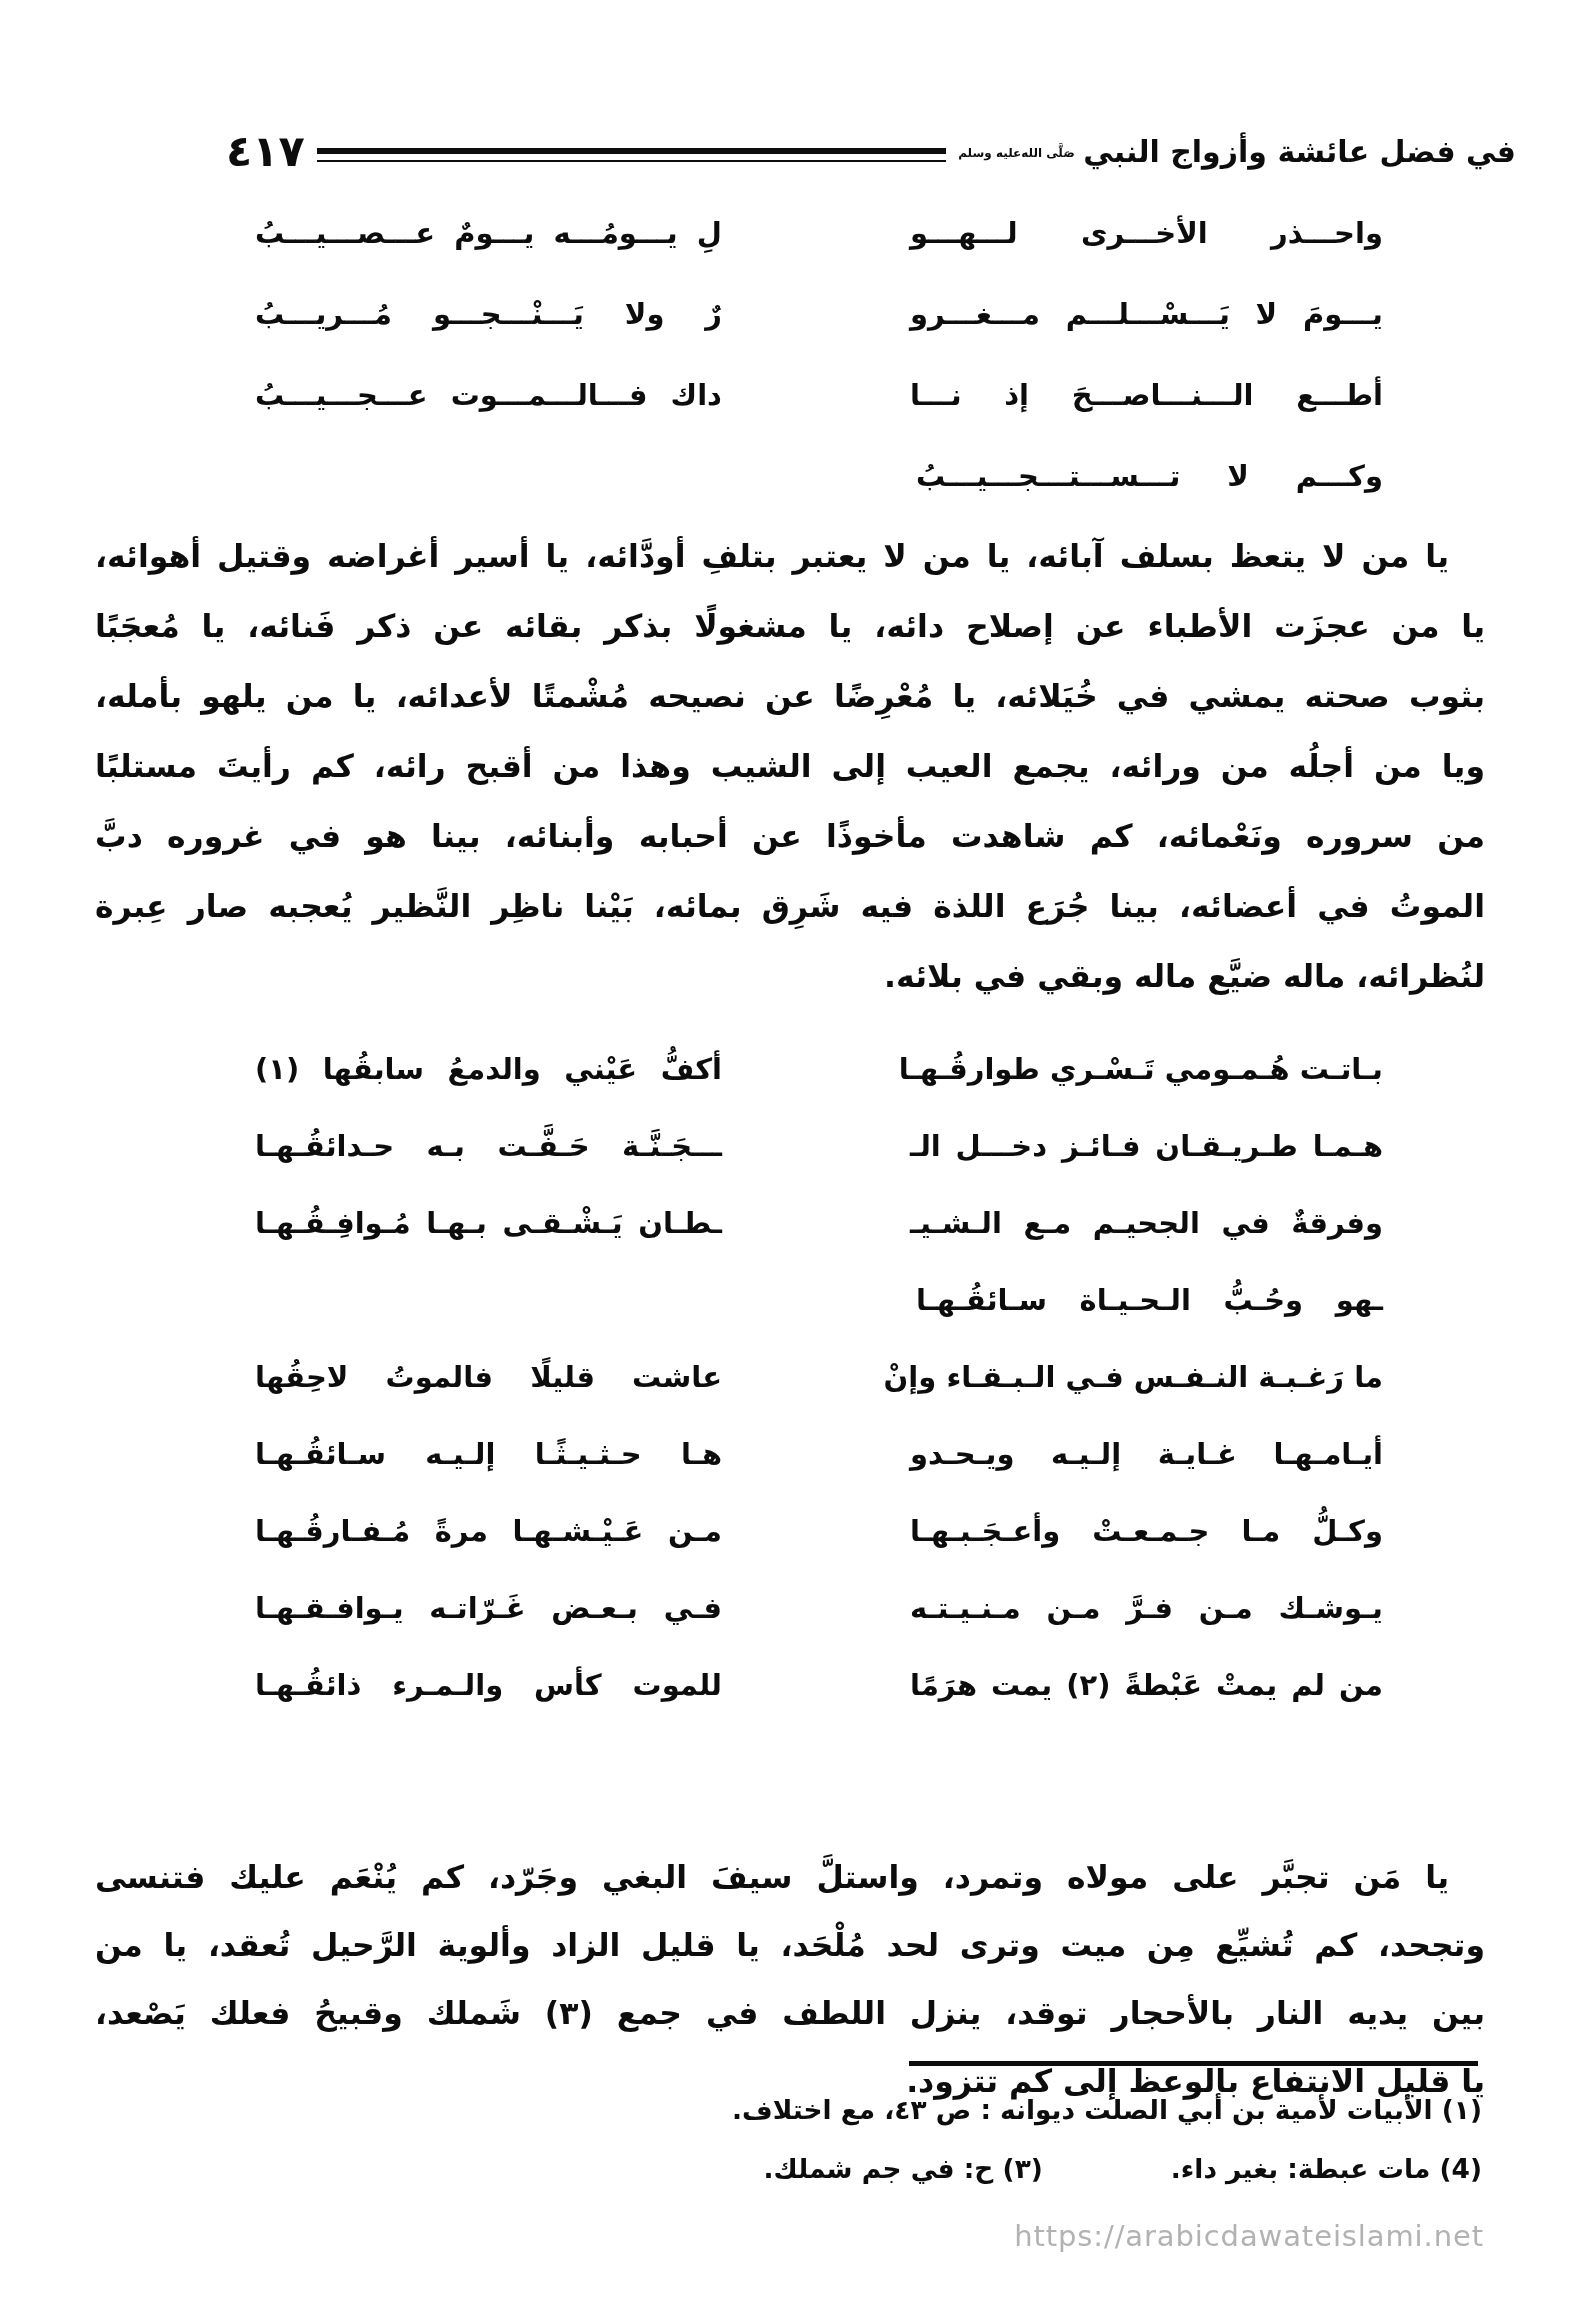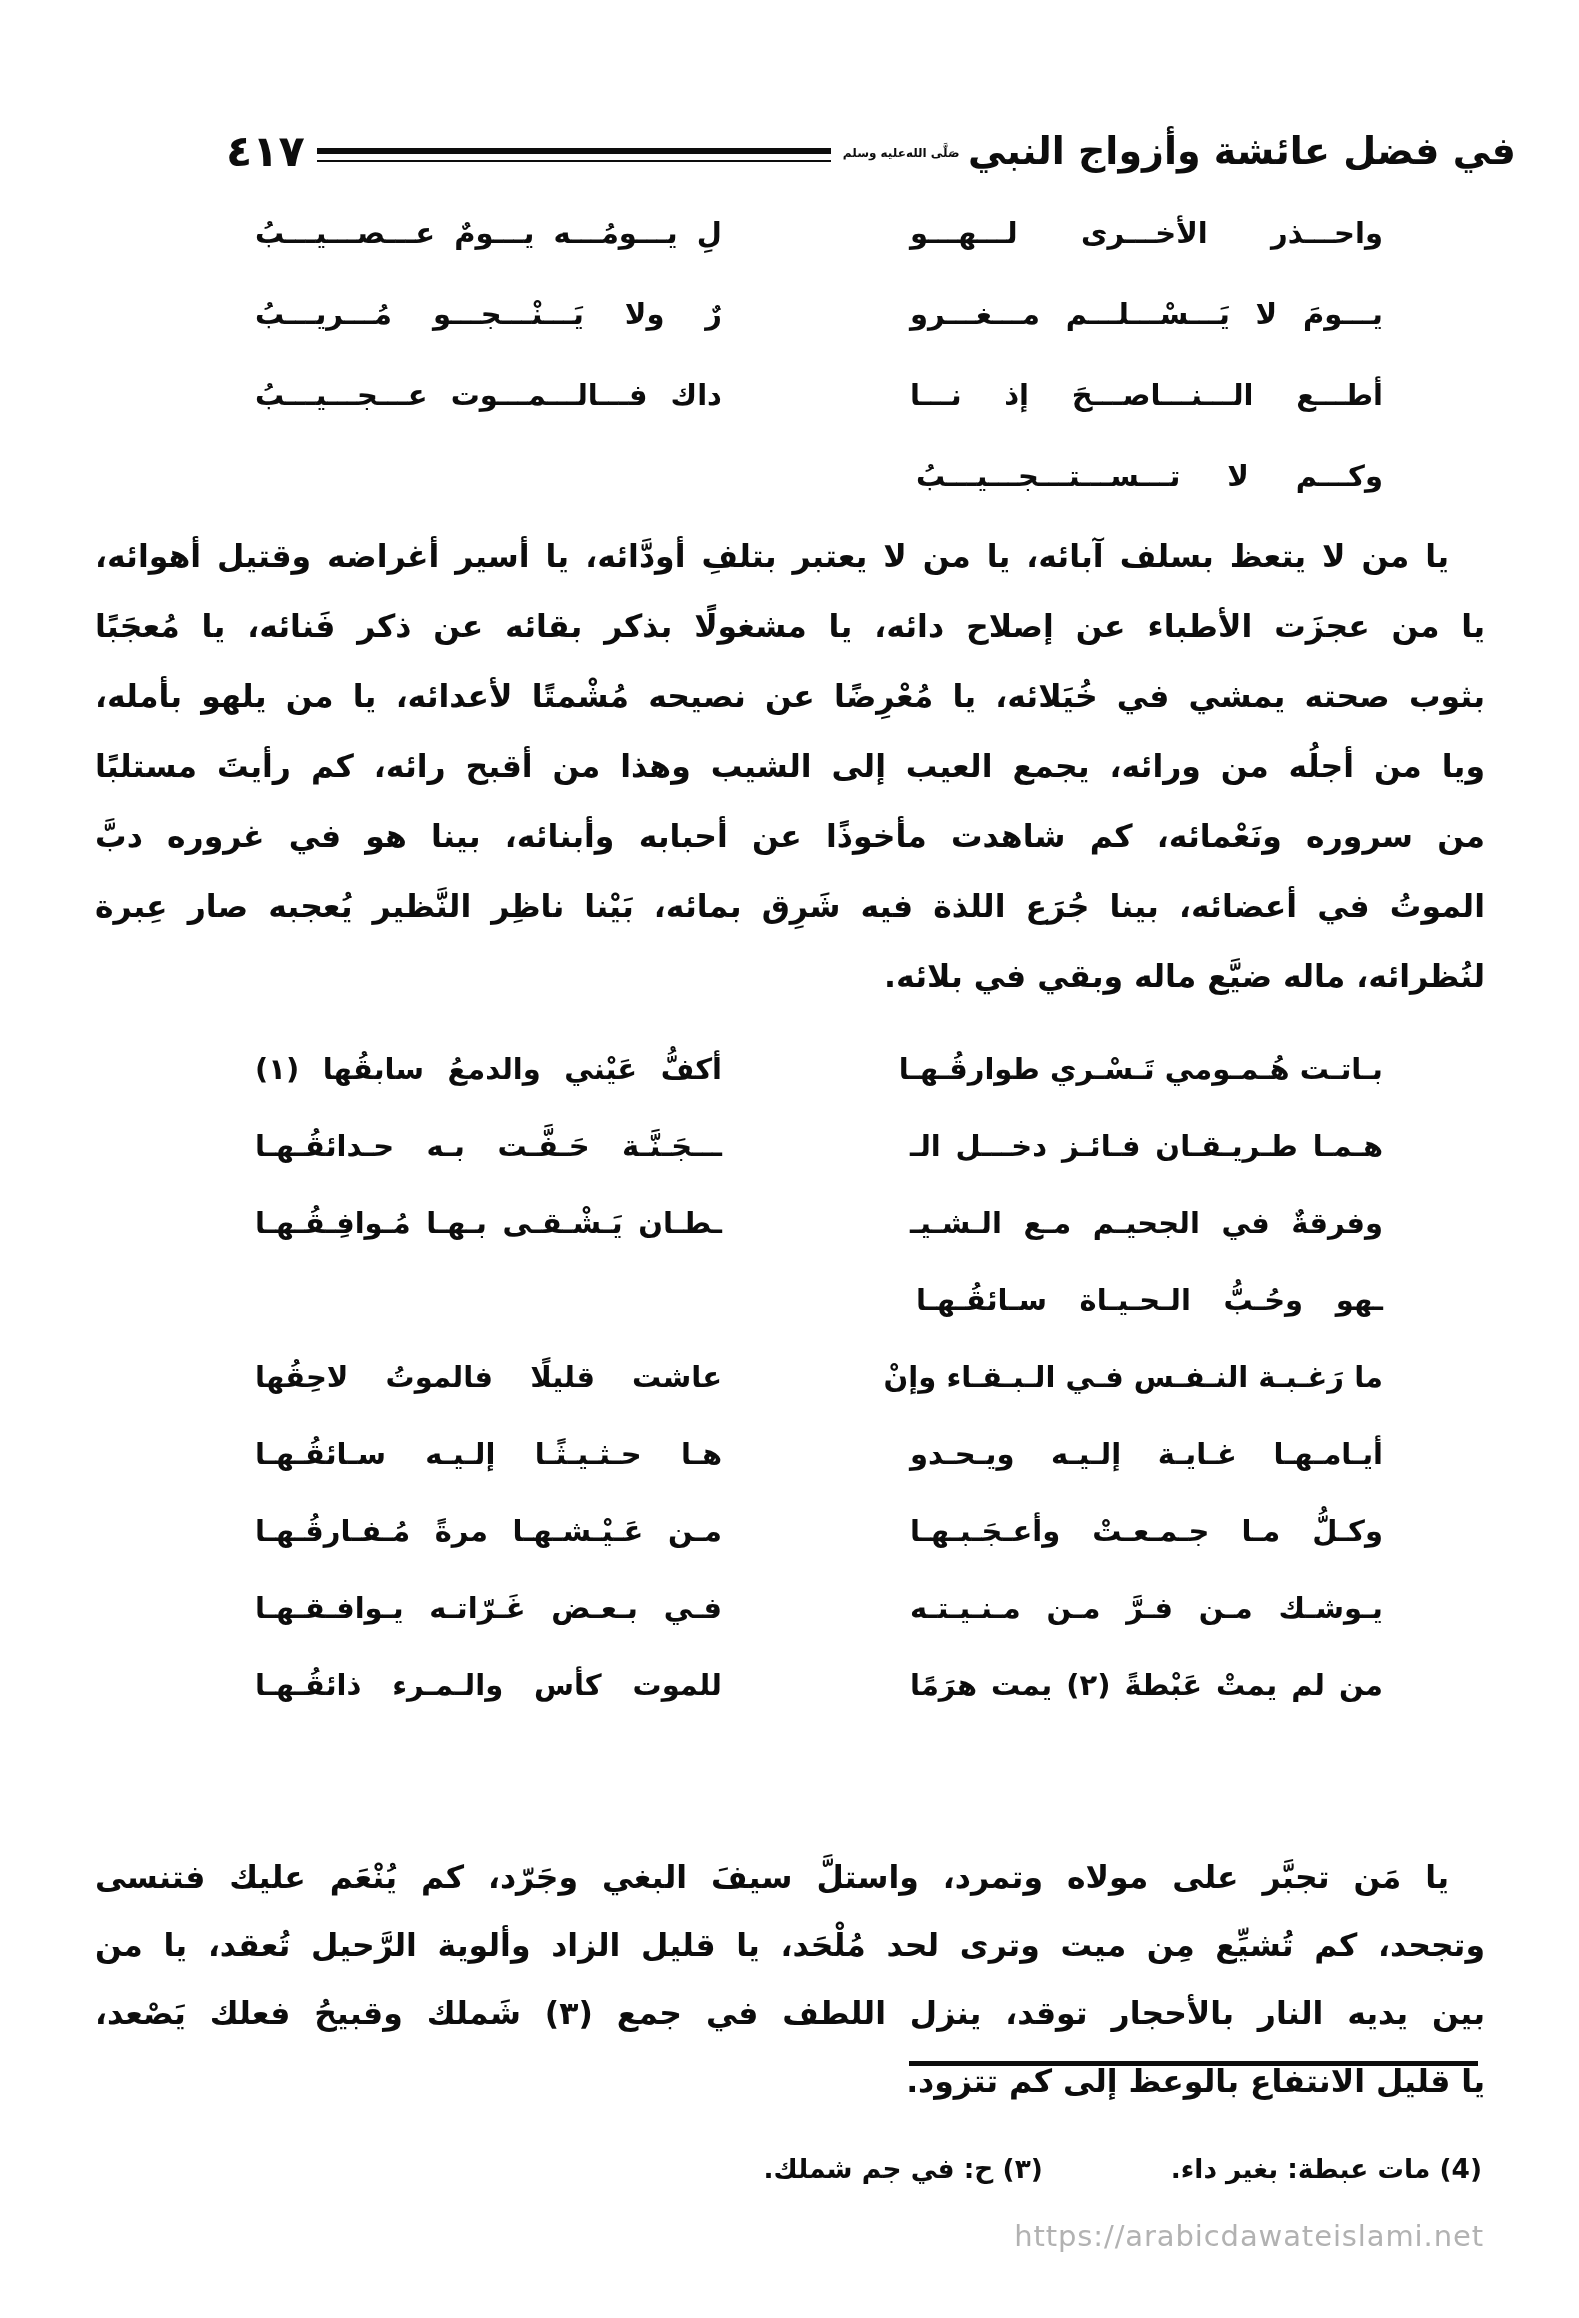--- a/index.html
+++ b/index.html
@@ -14,21 +14,21 @@
     overflow:hidden;
   }
 
   
   .page-header {
     position:absolute; top:118px; left:194px; right:64px;
     height:66px;
     display:flex; direction:rtl; align-items:center; gap:12px;
   }
   .title-group { display:flex; direction:rtl; align-items:center; gap:8.5px; }
-  .chapter-title { font-size:38px; font-weight:700; white-space:nowrap; }
+  .chapter-title { font-size:30px; font-weight:700; white-space:nowrap; }
   .honorific {
     display:inline-flex; flex-direction:row; align-items:center;
     font-size:12px; font-weight:700; line-height:1.15; text-align:center;
     transform:translateY(3.4px);
   }
   .header-rules { flex:1 1 auto; display:flex; flex-direction:column; gap:6.8px; margin-top:8.5px; }
   .rule-thick { height:5.1px; background:#0d0d0d; }
   .rule-thin  { height:1.7px; background:#0d0d0d; }
   .page-number { font-size:43px; font-weight:700; letter-spacing:1.7px;margin-left:32px; }
 
@@ -174,20 +174,21 @@
   </section>
 
   <section class="prose" id="prose2">
     <div class="prose-line indent">يا مَن تجبَّر على مولاه وتمرد، واستلَّ سيفَ البغي وجَرّد، كم يُنْعَم عليك فتنسى</div>
     <div class="prose-line">وتجحد، كم تُشيِّع مِن ميت وترى لحد مُلْحَد، يا قليل الزاد وألوية الرَّحيل تُعقد، يا من</div>
     <div class="prose-line">بين يديه النار بالأحجار توقد، ينزل اللطف في جمع (٣) شَملك وقبيحُ فعلك يَصْعد،</div>
     <div class="prose-line para-end">يا قليل الانتفاع بالوعظ إلى كم تتزود.</div>
   </section>
 
   <div class="footnote-separator"></div>
+  <div class="footnote-line1">(١) الأبيات لأمية بن أبي الصلت ديوانه : ص ٤٣، مع اختلاف.</div>
   <div class="footnote-line2">
     <span>(4) مات عبطة: بغير داء.</span>
     <span>(٣) ح: في جم شملك.</span>
   </div>
 
   <div class="watermark">https://arabicdawateislami.net</div>
 
 </div>
 
 

